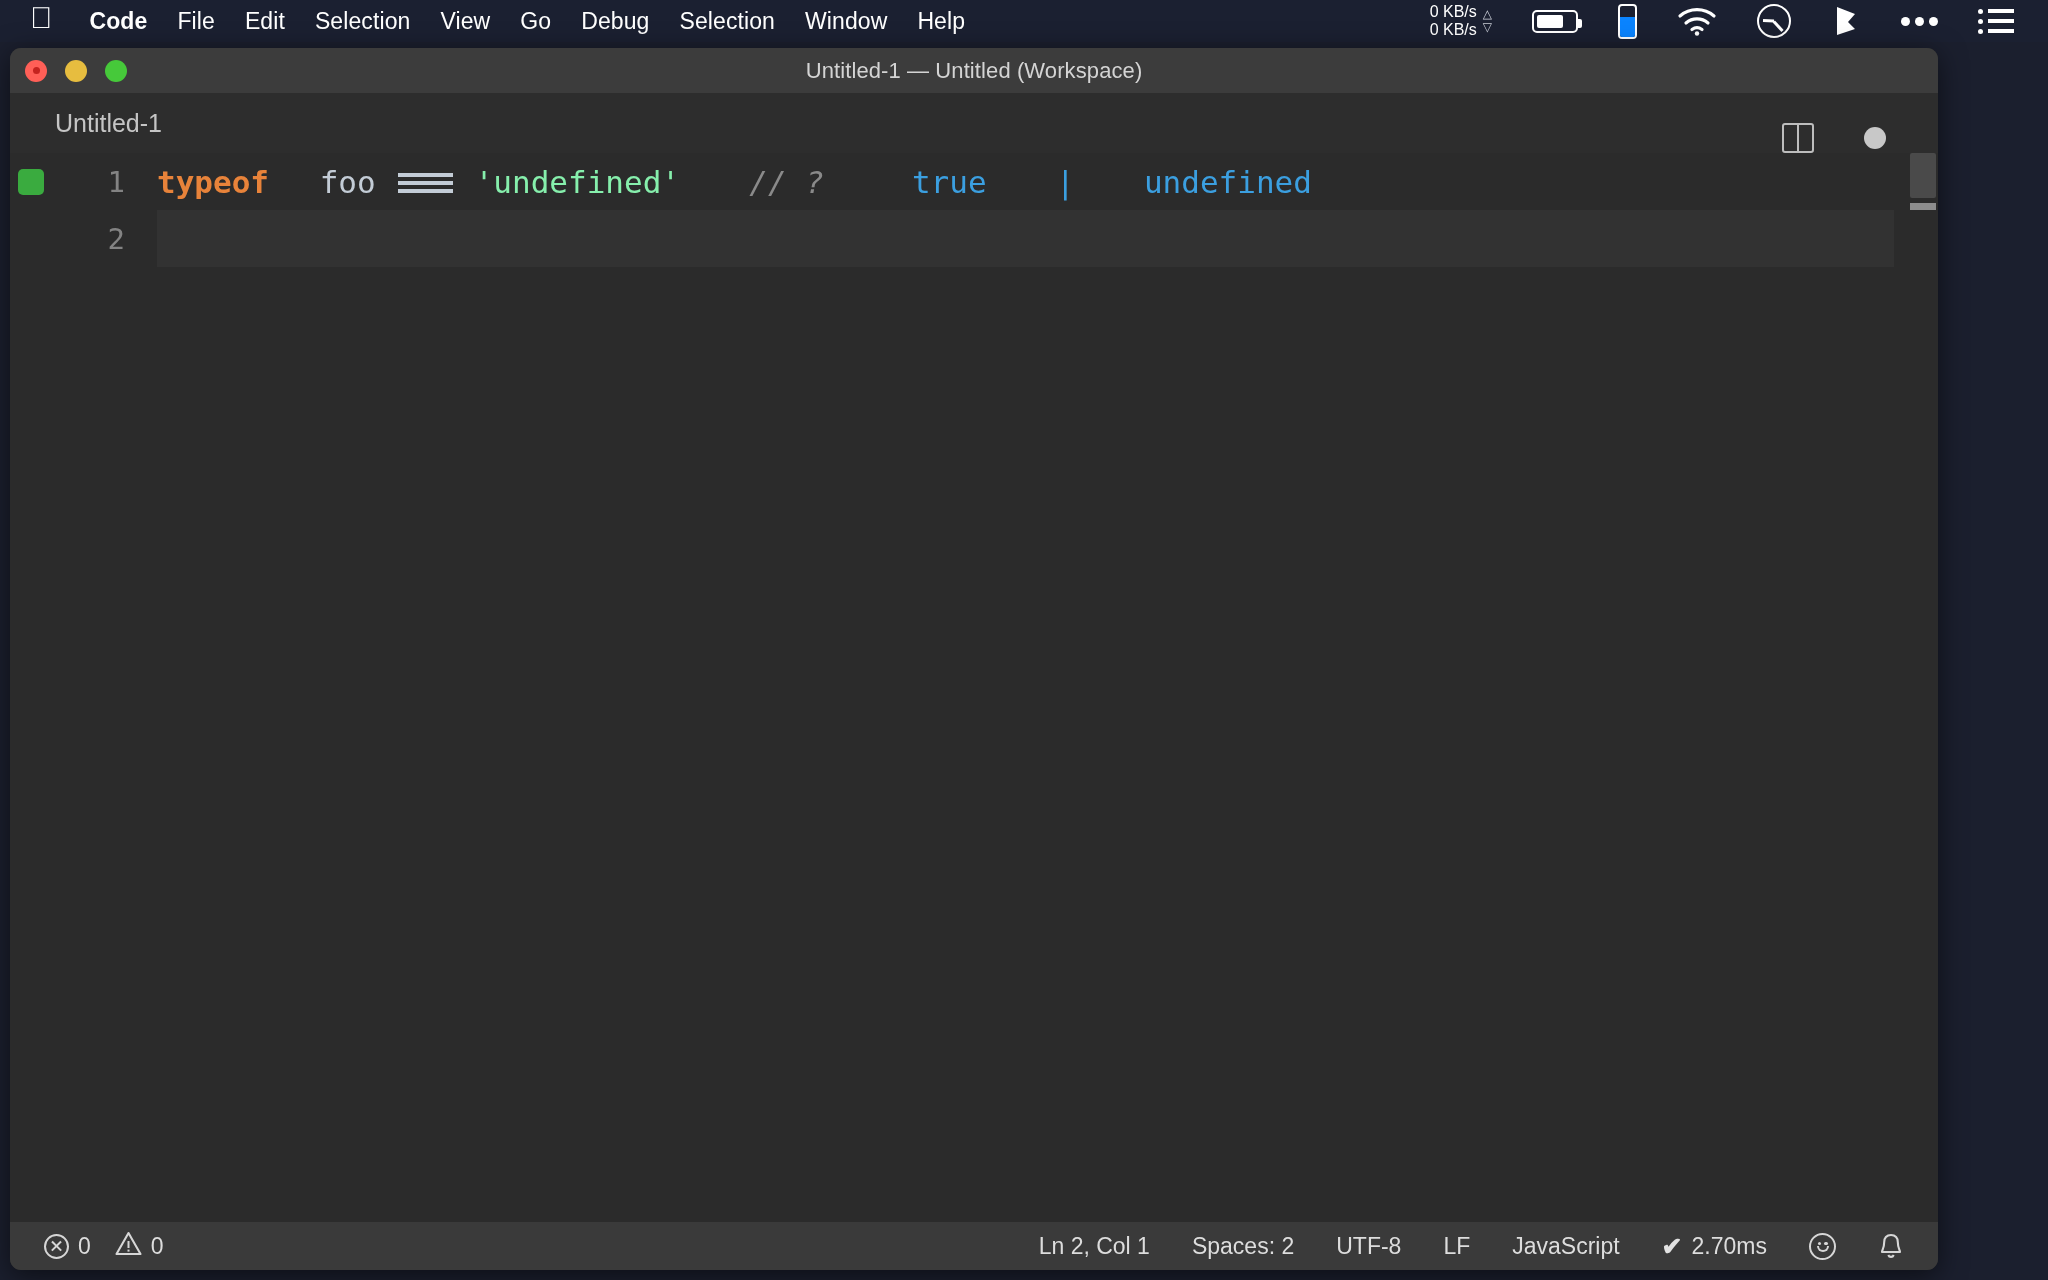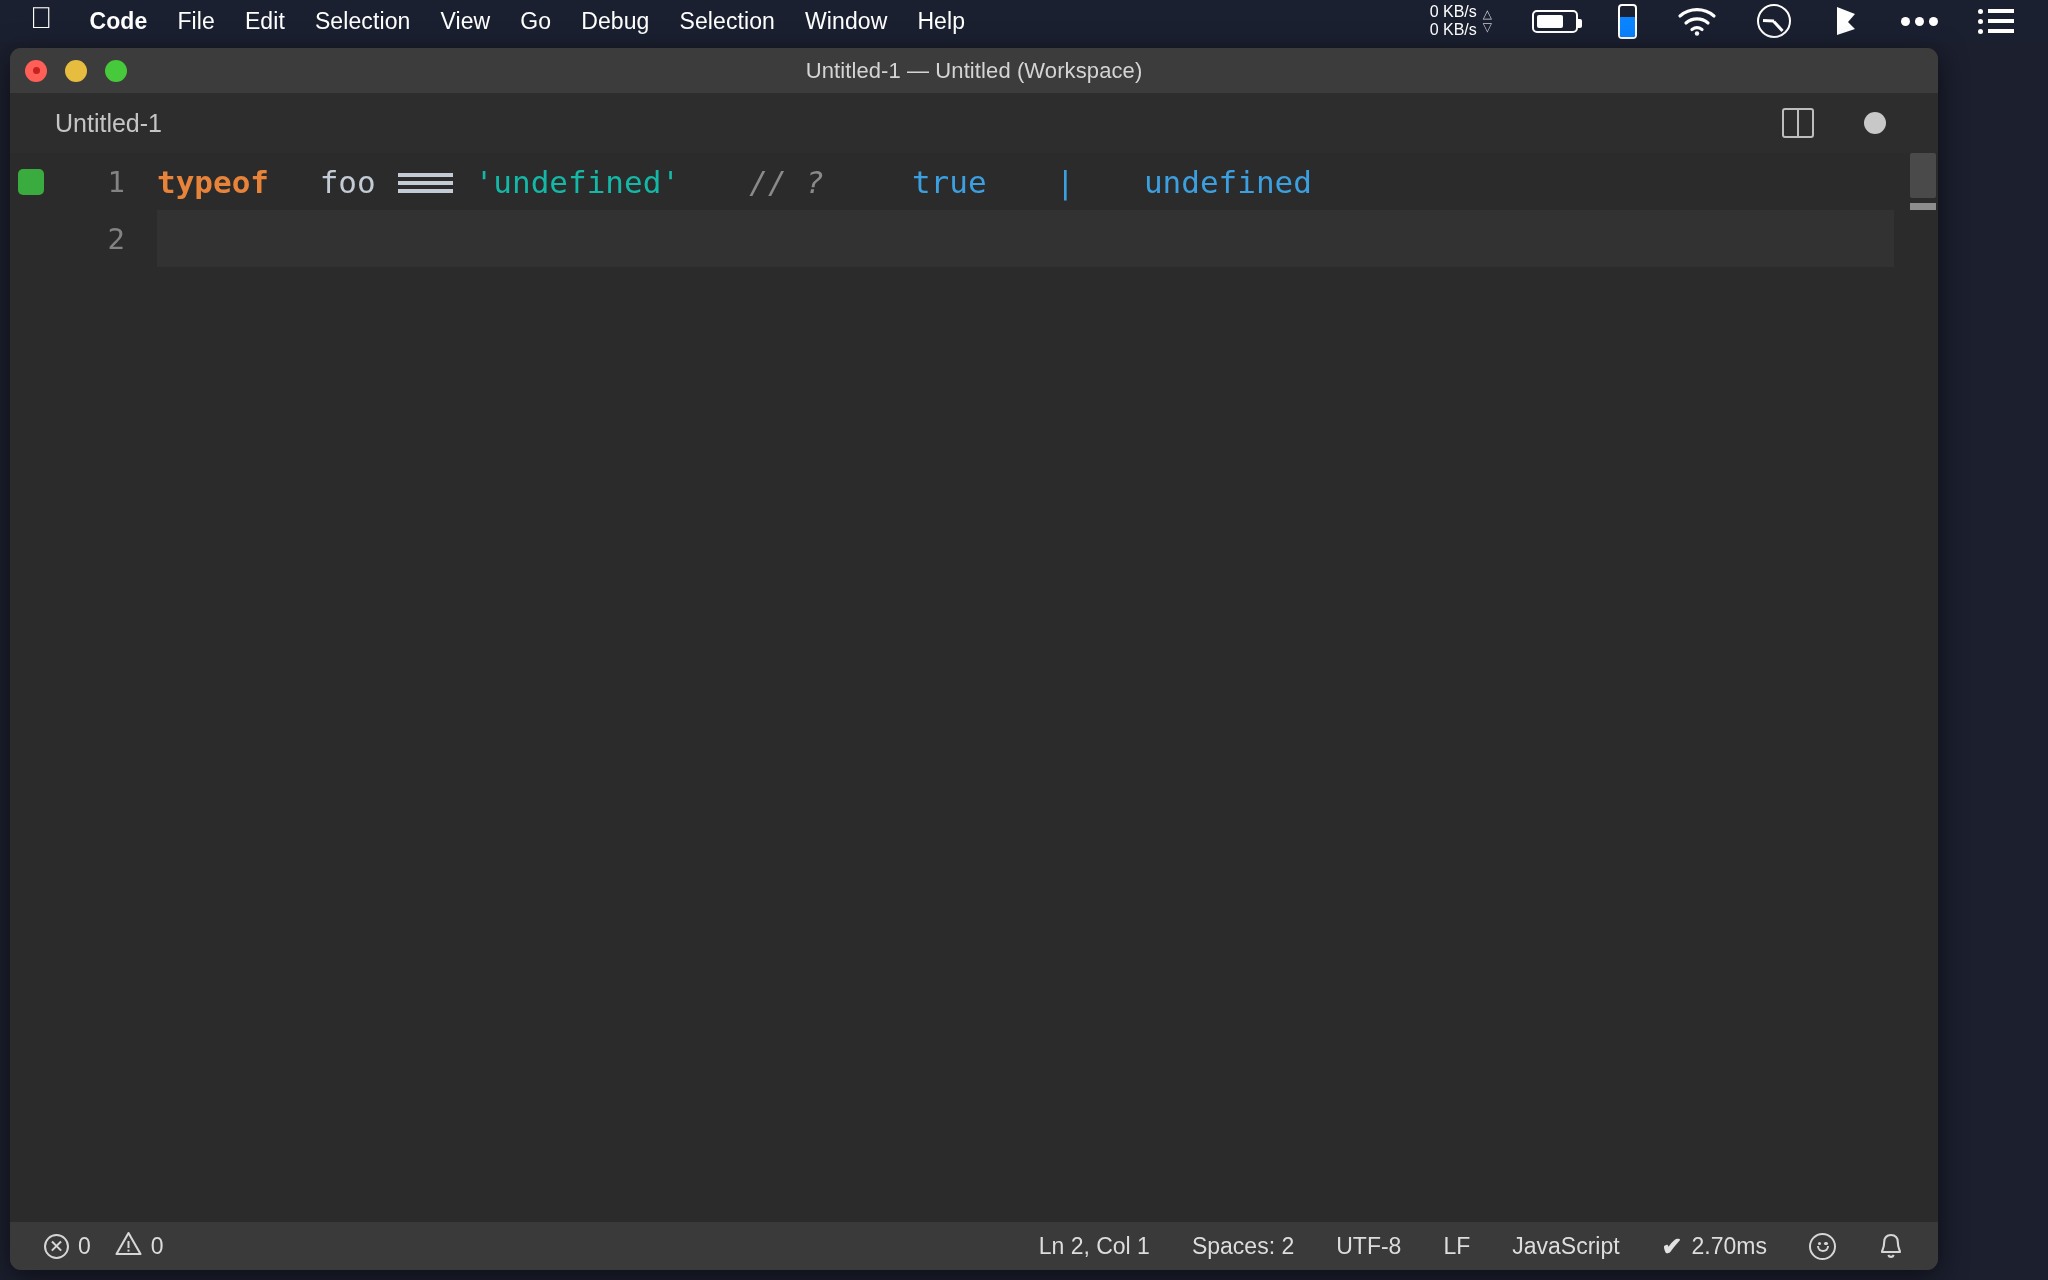--- a/index.html
+++ b/index.html
@@ -109,21 +109,21 @@
   .tl.green{ background:#46c93a; }
   #titletext{
     position:absolute; left:0; right:0; text-align:center;
     color:#d4d4d4; font-size:22px; letter-spacing:.1px;
     pointer-events:none;
   }
 
   
   #tabbar{
     height:60px; flex:0 0 60px; background:#2d2d2d;
-    display:flex; align-items:center; position:relative;
+    display:flex; align-items:flex-end; position:relative;
   }
   #tab-active{
     height:60px; display:flex; align-items:center;
     padding:0 26px 0 45px; color:#c5c5c5; font-size:25px;
     background:#2d2d2d;
   }
   #tabactions{
     margin-left:auto; display:flex; align-items:center; gap:50px;
     padding-right:52px;
   }
@@ -152,21 +152,21 @@
     color:#838383; font-size:29px;
     font-family:"DejaVu Sans Mono","Liberation Mono",monospace;
   }
   .codetext{
     flex:1; font-size:31px; white-space:pre; letter-spacing:0px;
     display:flex; align-items:center;gap:16px;
   }
   .codetext span{ font-family:"DejaVu Sans Mono","Liberation Mono",monospace; }
   .tok-kw{ color:#e8833a; font-weight:bold; }
   .tok-var{ color:#c3ccd6; }
-  .tok-str{ color:#14b8a6; }
+  .tok-str{ color:#86efac; }
   .tok-cmt{ color:#8a8a8a; font-style:italic; }
   .tok-blue{ color:#3b9fe0; }
   .tok-bar{ color:#3b9fe0; }
   .lig{
     display:inline-flex; flex-direction:column; justify-content:center; gap:4px;
     width:55px; margin:0 6px; position:relative; top:1px;
   }
   .lig i{ display:block; height:4px; background:#c3ccd6; width:100%; }
 
   #line2{ }

